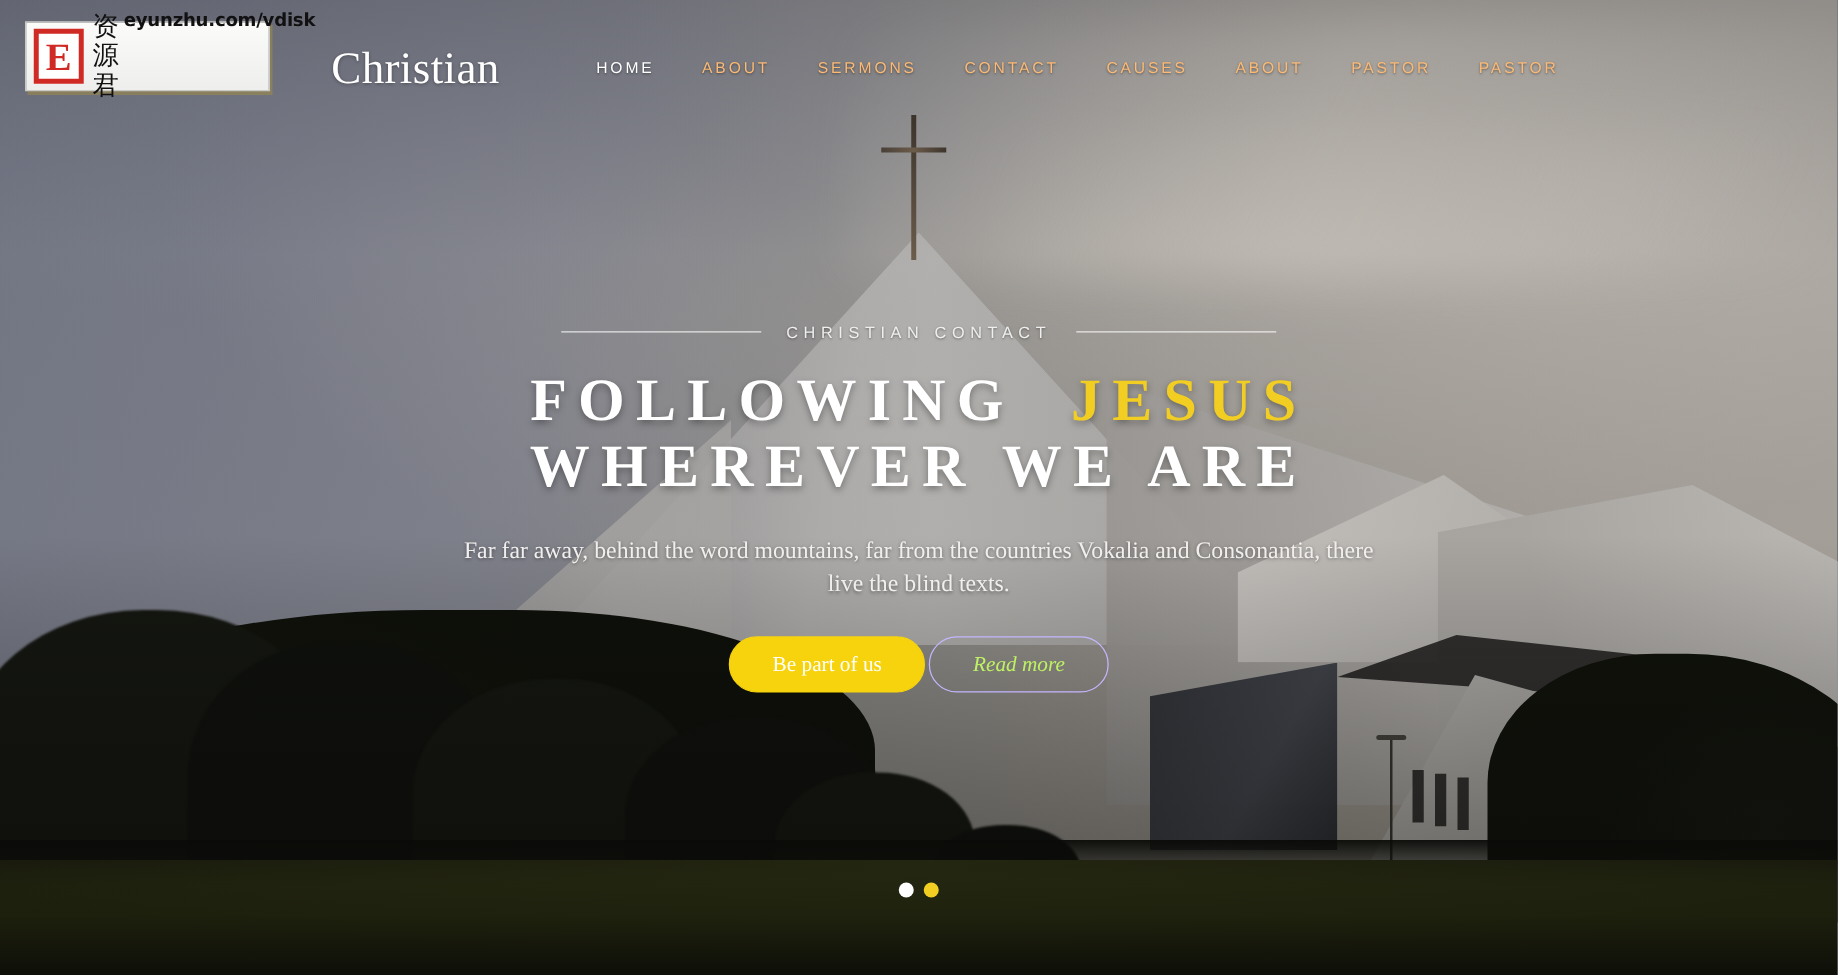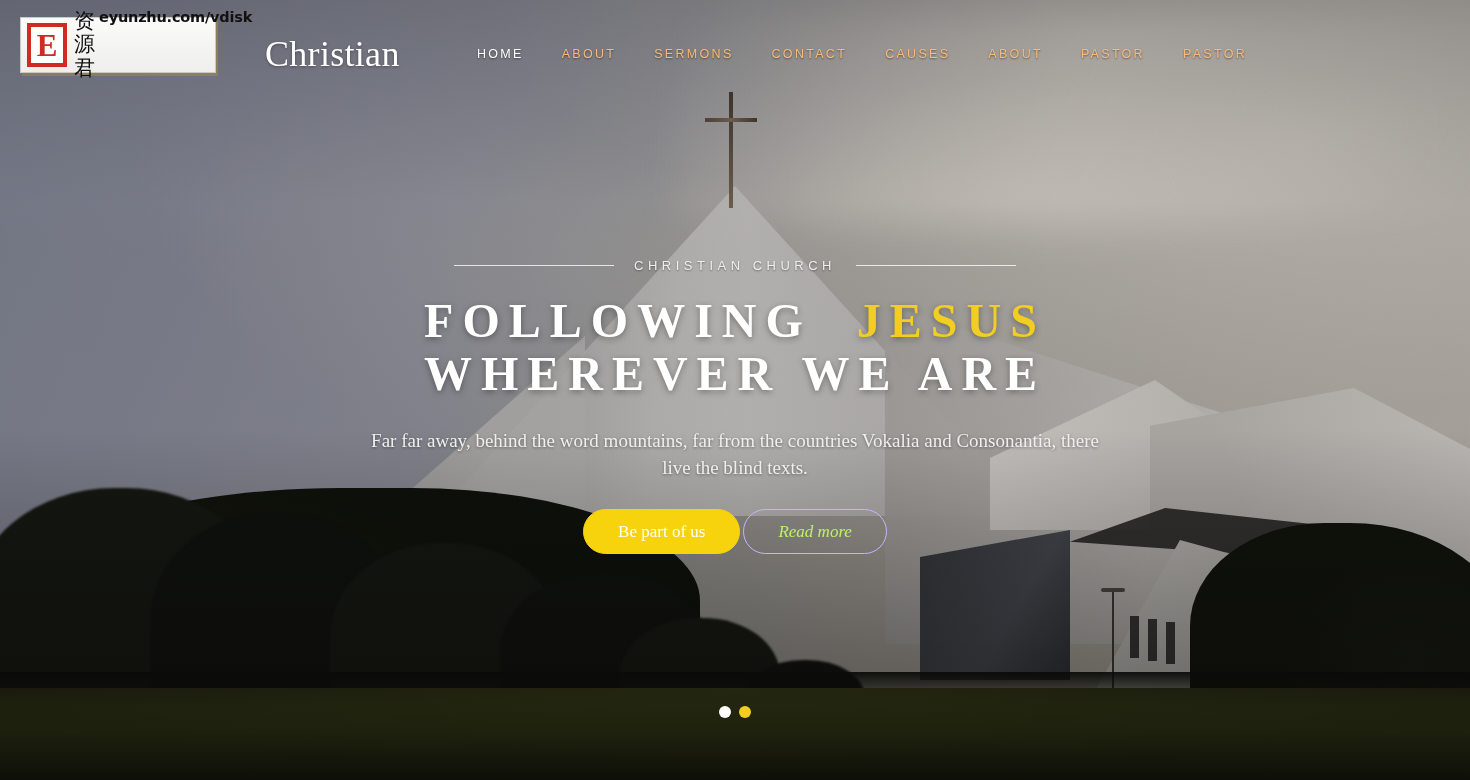--- a/index.html
+++ b/index.html
@@ -293,21 +293,21 @@
     <div class="wm-txt">
       <div class="wm-cn">资源君</div>
       <div class="wm-url">eyunzhu.com/vdisk</div>
     </div>
   </div>
 
   <div class="hero">
 
     <div class="eyebrow">
       <span class="rule"></span>
-      <span class="lbl">CHRISTIAN CHURCH</span>
+      <span class="lbl">CHRISTIAN CONTACT</span>
       <span class="rule"></span>
     </div>
 
     <h1 class="headline">
       <span>
         <span>FOLLOWING</span>
         <span class="hl">JESUS</span>
       </span>
       <br>
       <span>WHEREVER WE ARE</span>

